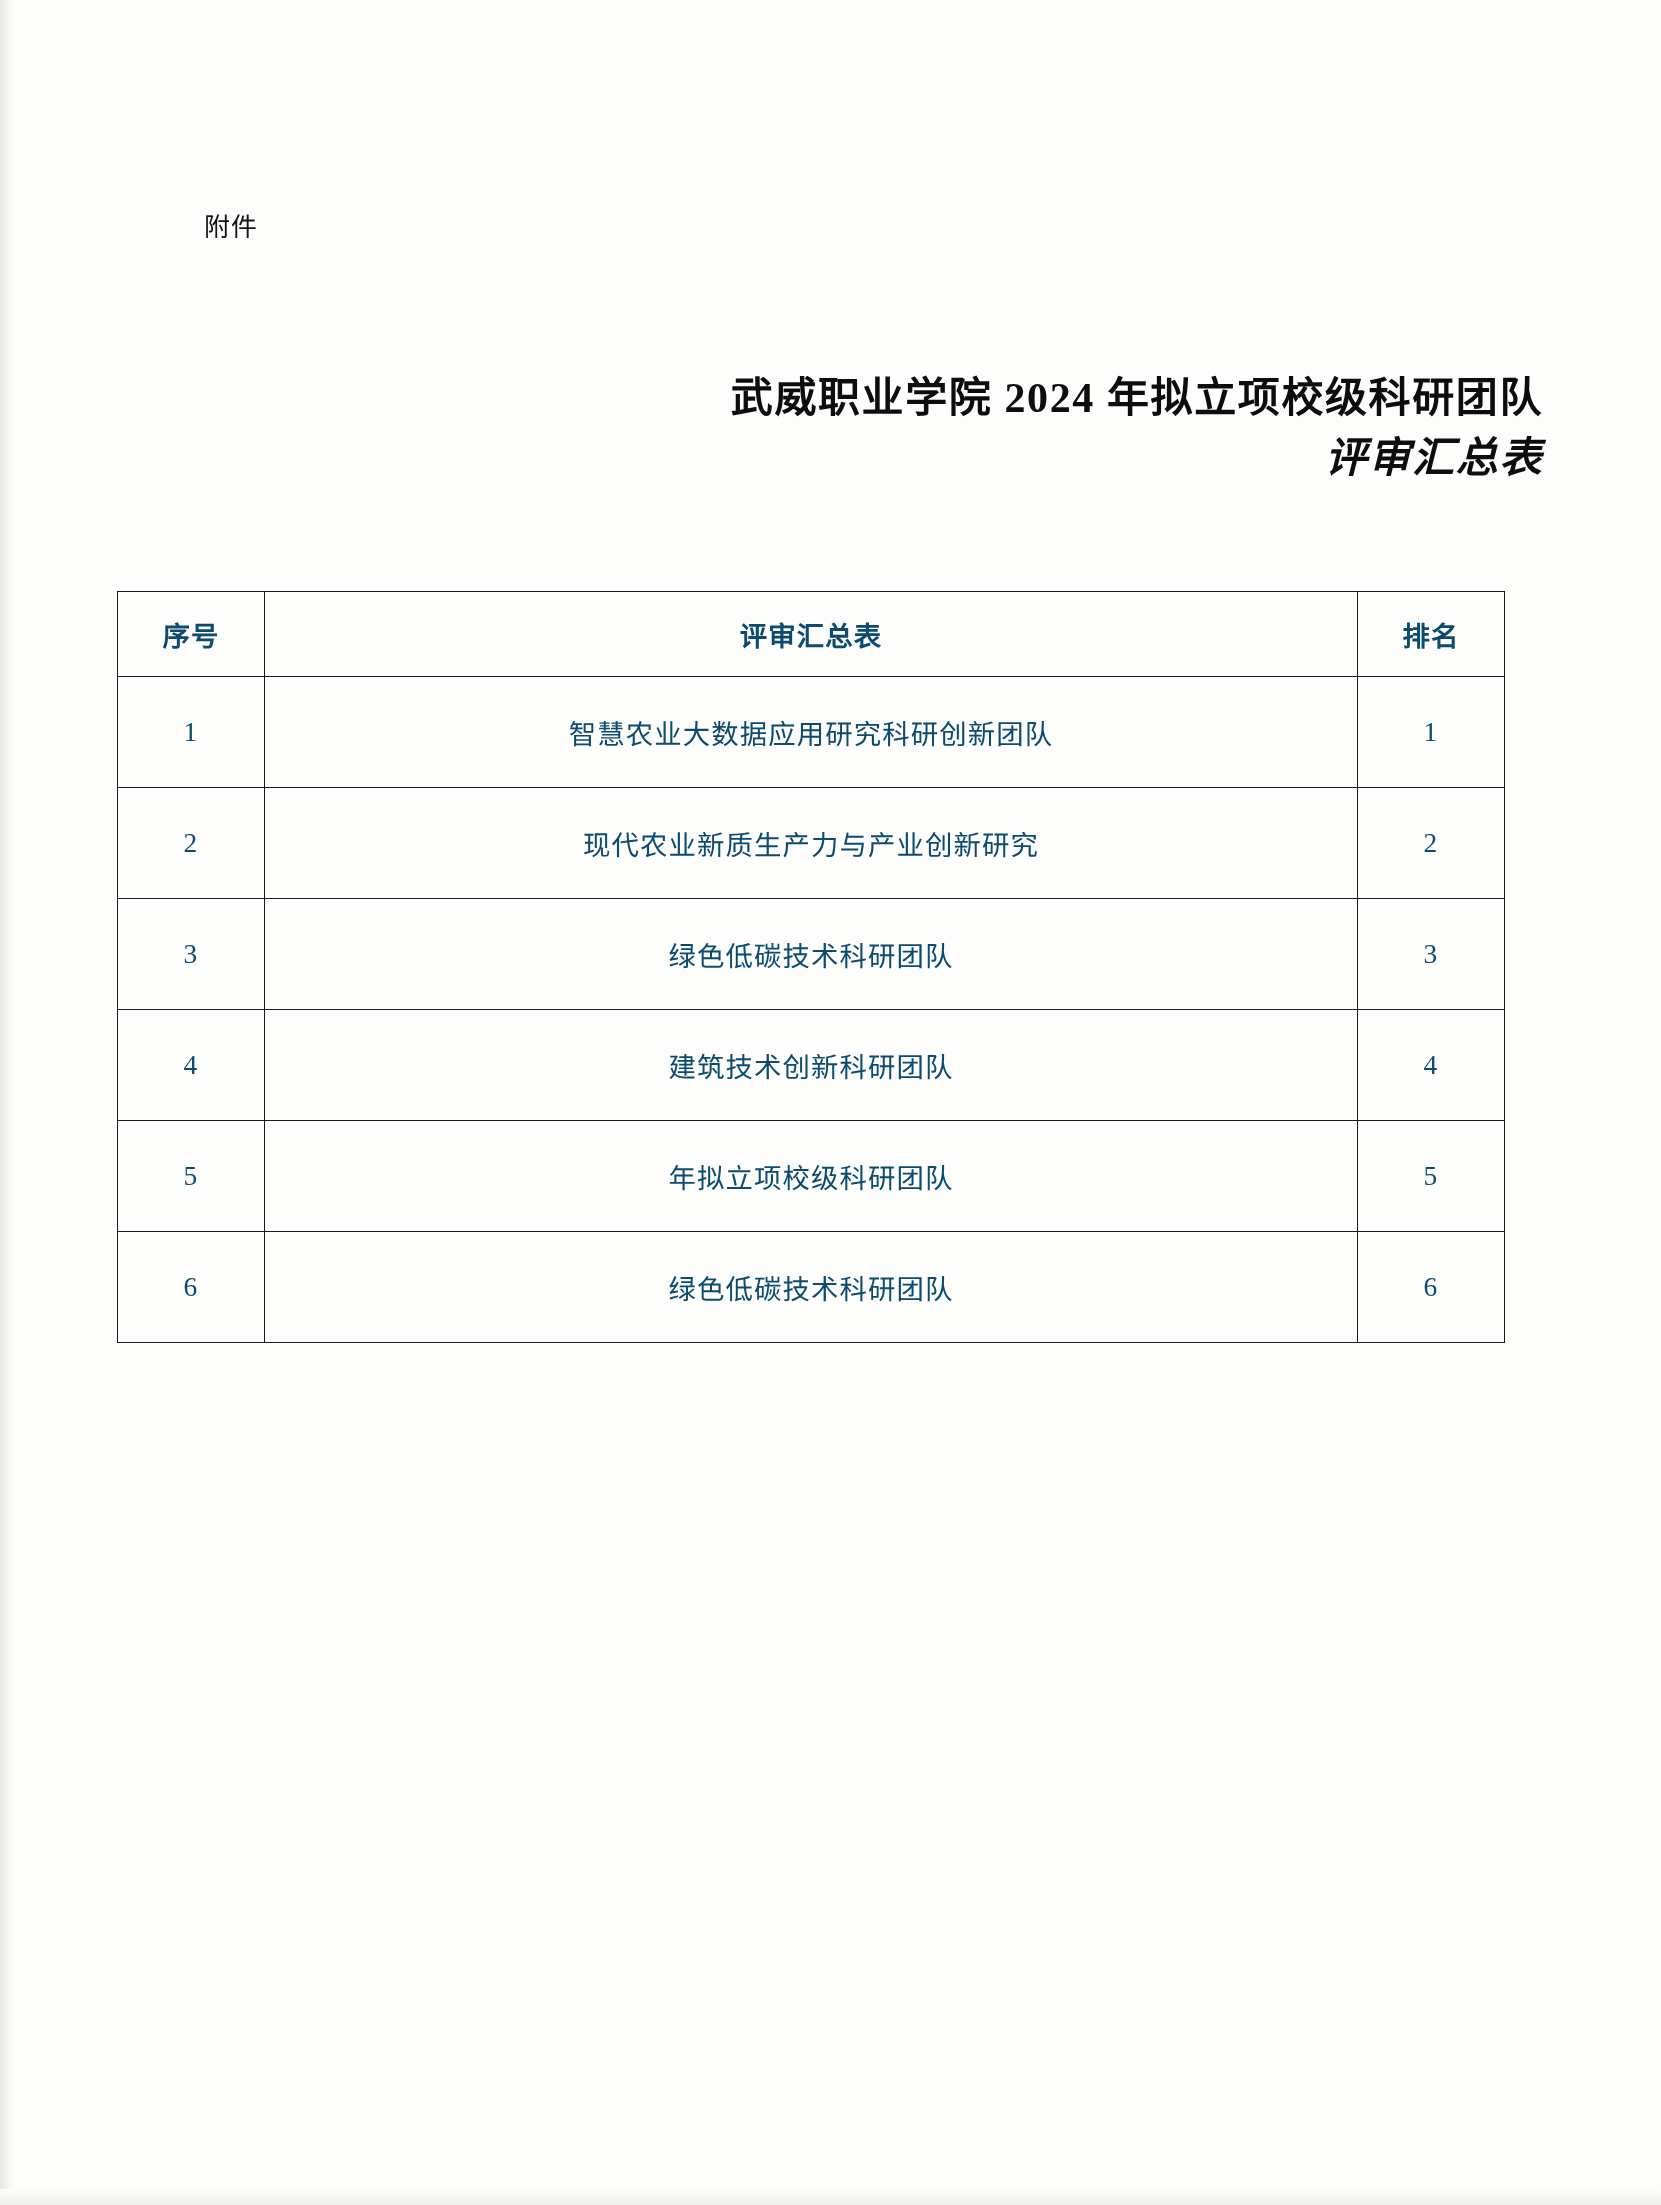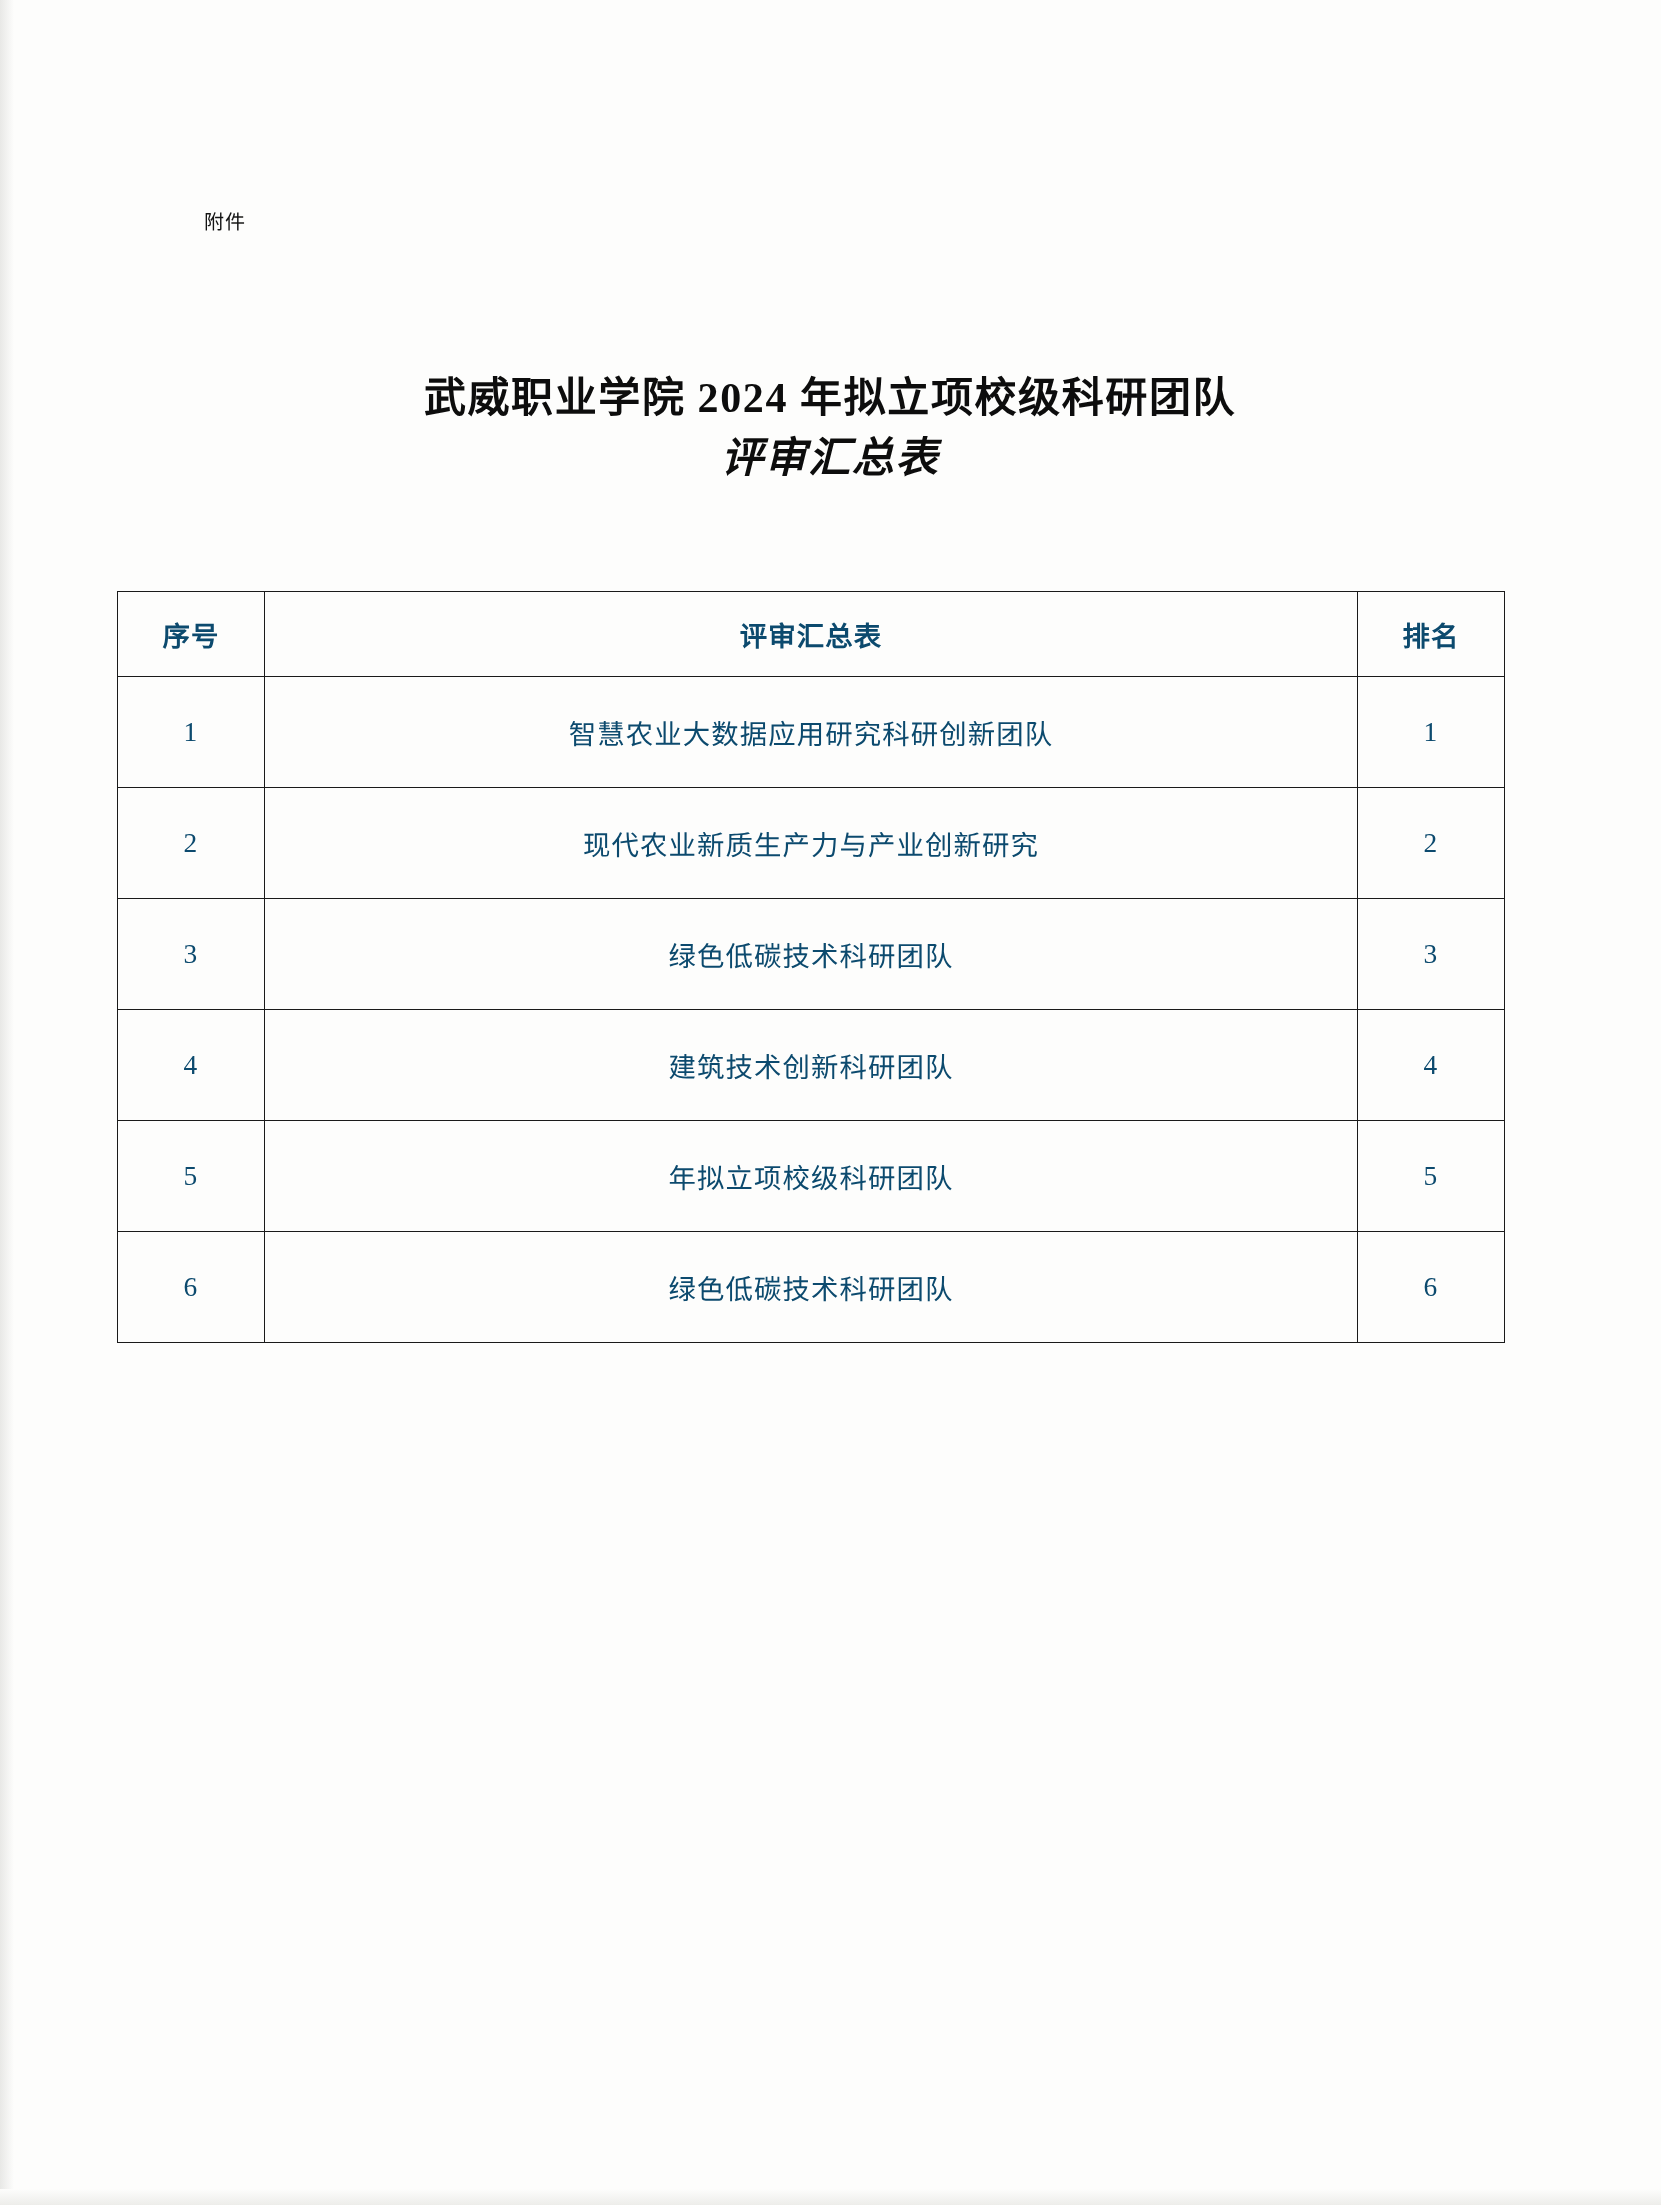--- a/index.html
+++ b/index.html
@@ -34,32 +34,32 @@
     position: absolute;
     left: 0; bottom: 0;
     width: 1661px; height: 16.5px;
     background: linear-gradient(to top, #ededea, #fdfdfc);
   }
 
   .attachment-label {
     position: absolute;
     left: 204px;
     top: 206px;
-    font-size: 20px;
+    font-size: 26px;
     letter-spacing: 1.1px;
     font-family: Liberation Serif, serif;
     color: #141414;
   }
 
   .doc-title {
     position: absolute;
     left: 117px;
     top: 369px;
     width: 1426px;
-    text-align: center;
+    text-align: right;
     font-weight: bold;
     font-size: 42px;
     line-height: 1.42;
     letter-spacing: 1.6px;
     color: #0d0d0d;
   }
   .doc-title .line2 {
     display: block;
     font-style: italic;
   }

